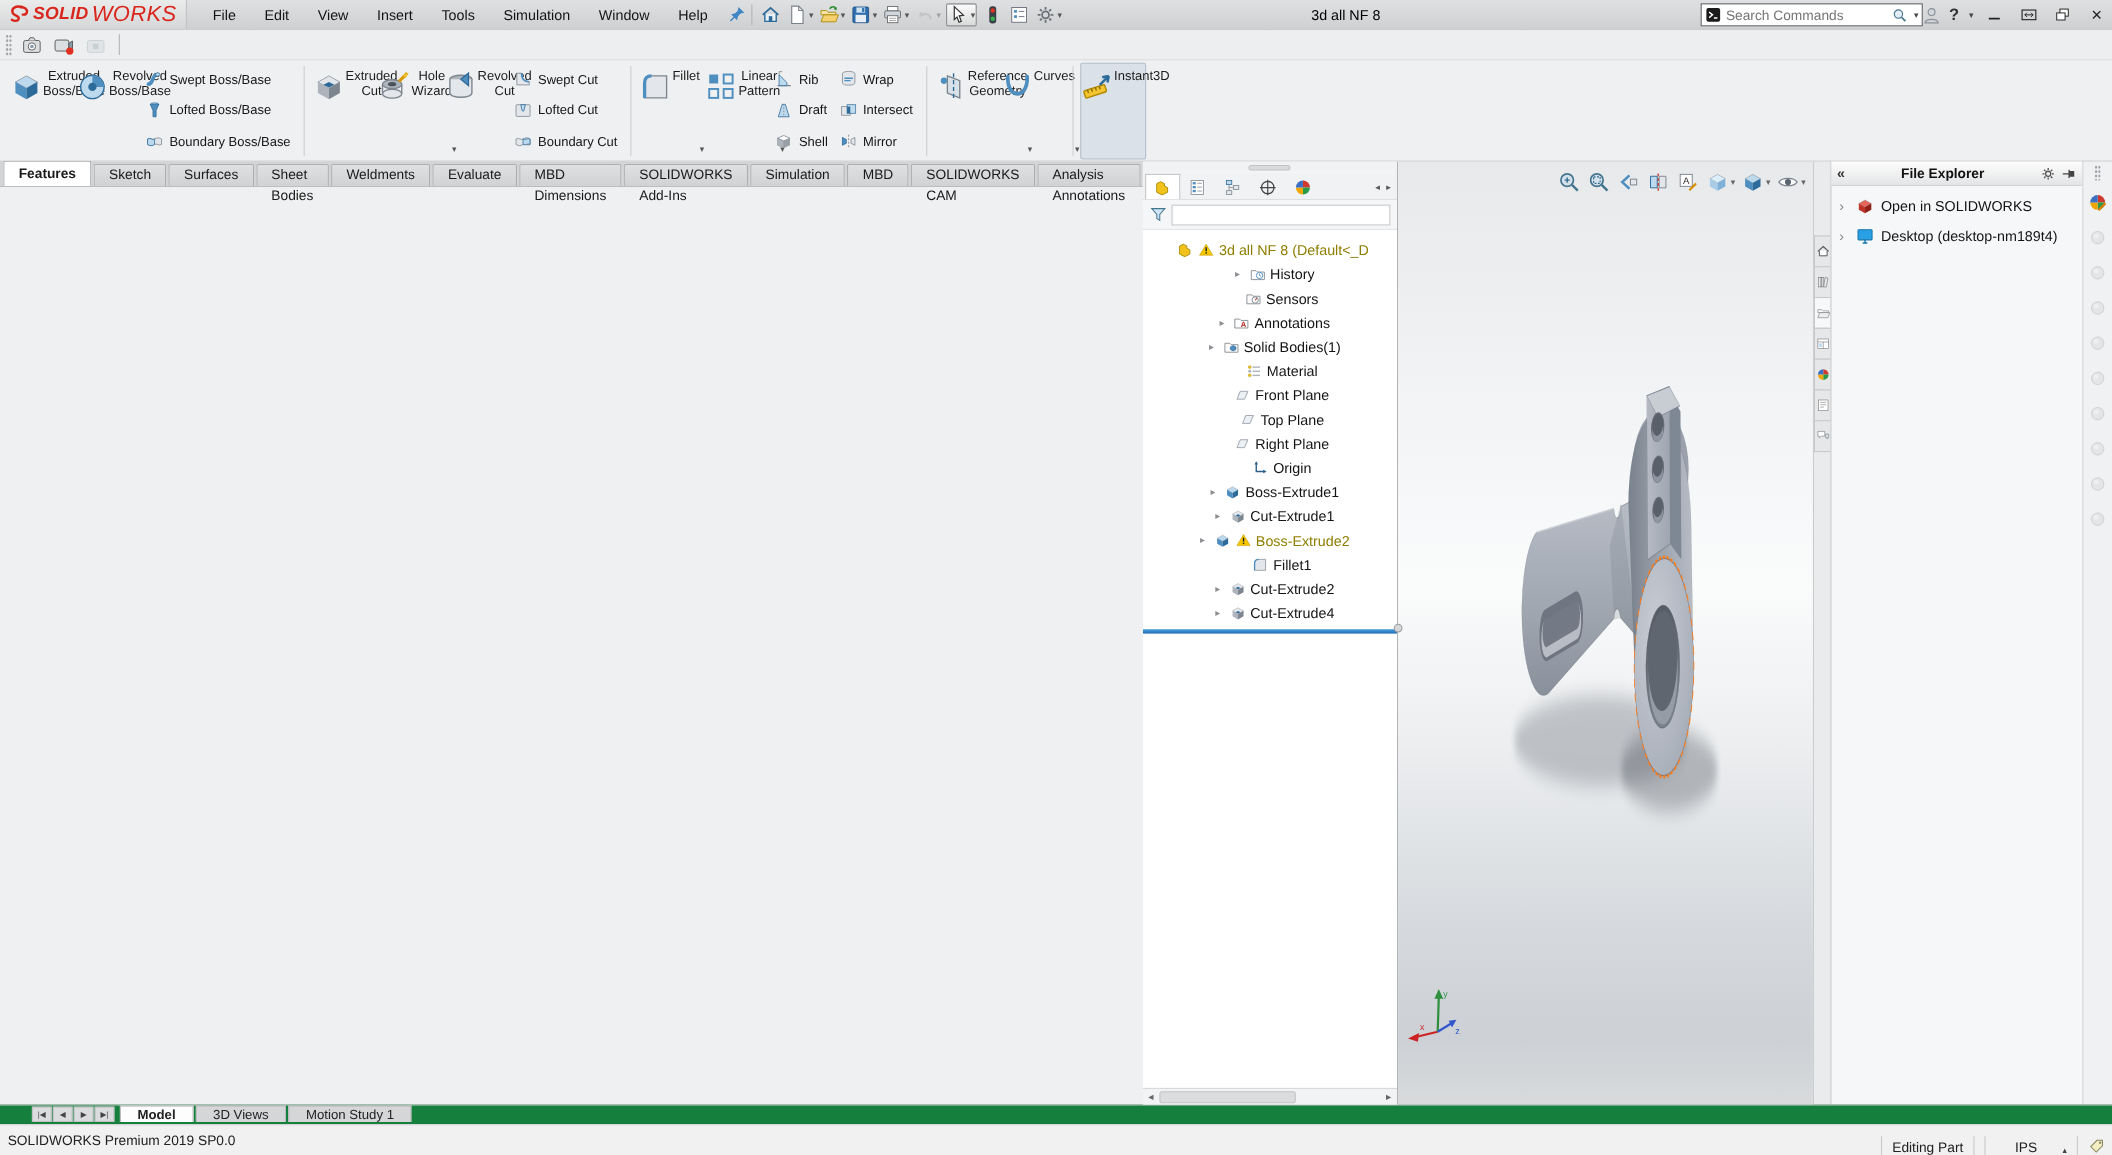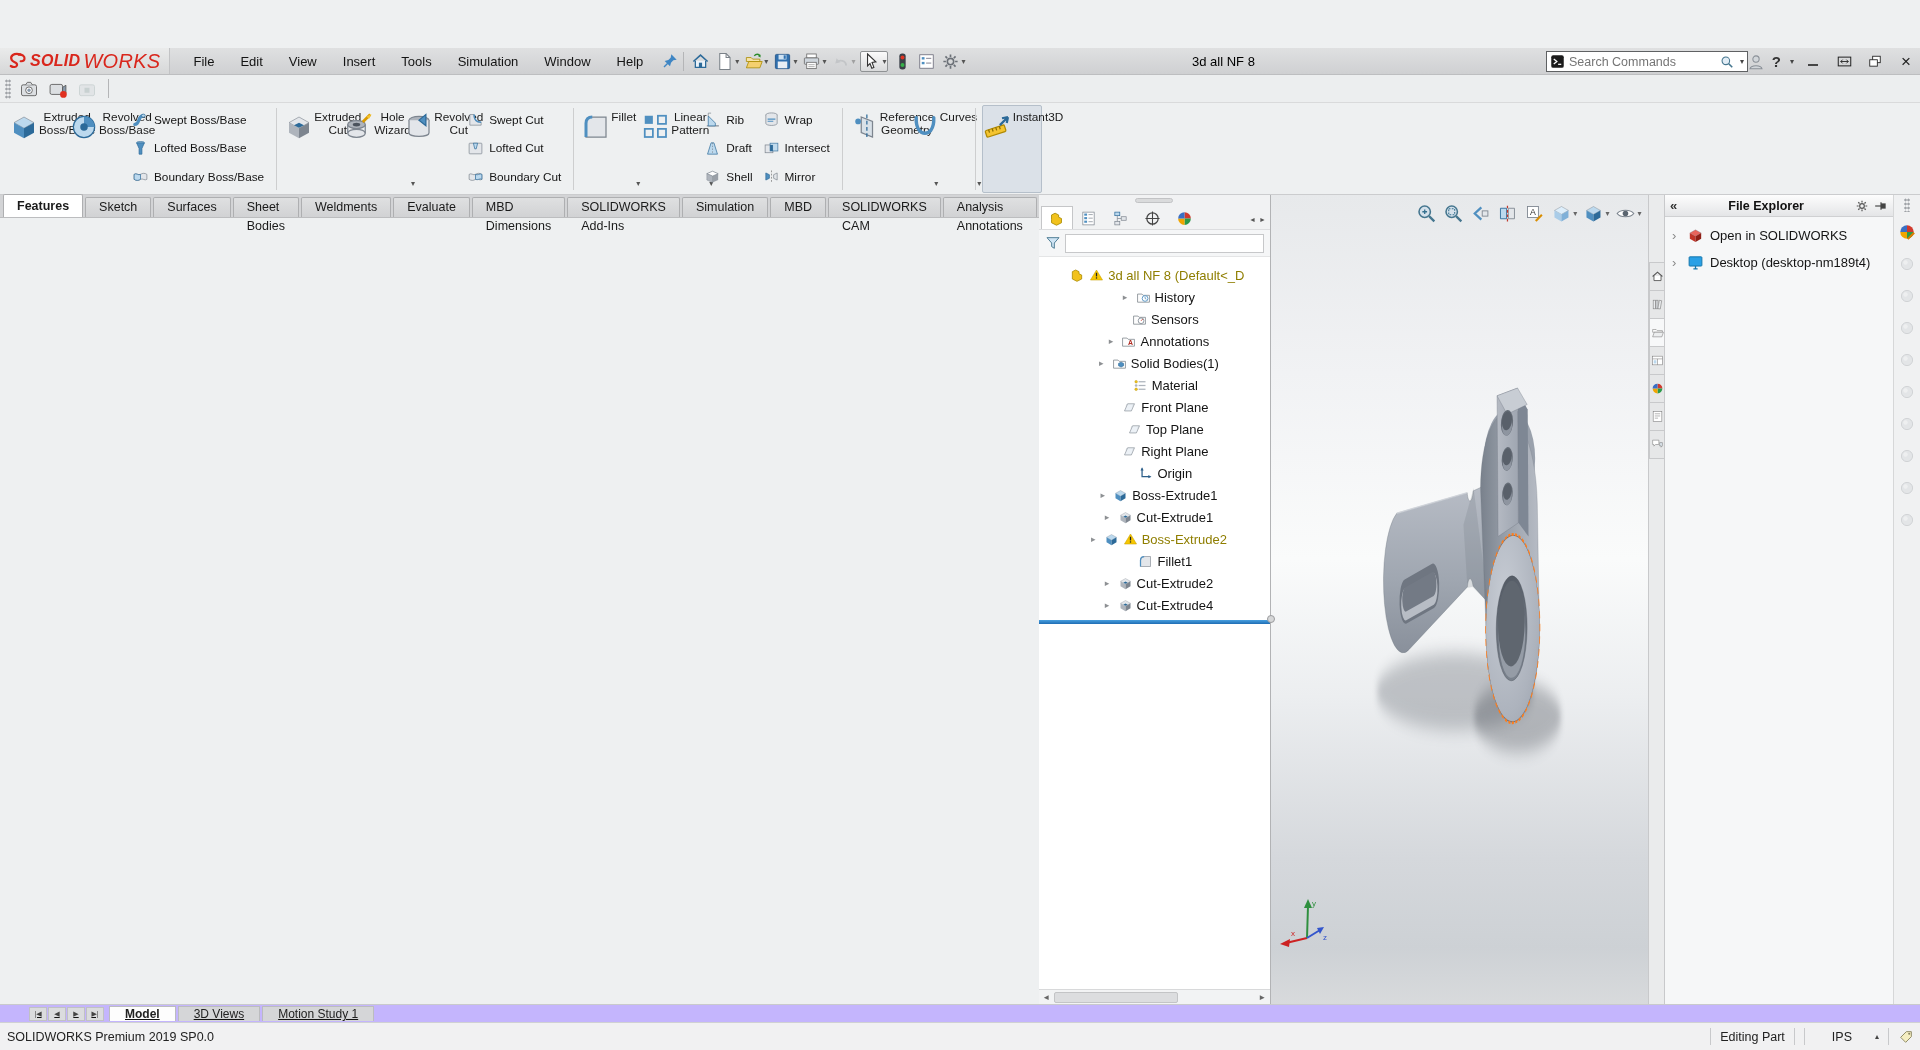--- a/index.html
+++ b/index.html
@@ -2,21 +2,21 @@
 <html><head>
 <meta charset="utf-8">
 <style>
   *{box-sizing:border-box;margin:0;padding:0;}
   html,body{width:1920px;height:1050px;overflow:hidden;}
   body{font-family:"Liberation Sans",sans-serif;font-size:13px;color:#141414;background:#eef0f1;}
   #app{position:relative;width:1920px;height:1050px;display:flex;flex-direction:column;background:#eef0f1;}
   .icw{display:inline-flex;align-items:center;justify-content:center;line-height:0;}
 
   
-  .titlebar{flex:0 0 27px;height:27px;background:linear-gradient(#dfe0e1,#cfd0d2);border-bottom:1px solid #bdbec0;display:flex;align-items:center;position:relative;z-index:30;margin-top:48px;}
+  .titlebar{flex:0 0 27px;height:27px;background:linear-gradient(#dfe0e1,#cfd0d2);border-bottom:1px solid #bdbec0;display:flex;align-items:center;position:relative;z-index:30;}
   .logo{display:flex;align-items:center;gap:3px;height:100%;padding:0 9px 0 7px;background:linear-gradient(#eaebeb,#d6d7d8);border-right:1px solid #c2c3c5;}
   .lg-solid{color:#d9261c;font-style:italic;font-weight:bold;font-size:16px;letter-spacing:.3px;}
   .lg-works{color:#d9261c;font-style:italic;font-weight:300;font-size:20px;letter-spacing:.3px;}
   .menubar{display:flex;margin-left:10px;justify-content:flex-end;}
   .menu-item{padding:4px 13px;font-size:13px;cursor:default;}
   .tb-sep{width:1px;height:19px;background:#b4b5b7;margin:0 5px;}
   .qat{display:flex;align-items:center;gap:1px;}
   .qat-btn{display:flex;align-items:center;padding:1px 2px;border-radius:2px;}
   .qat-btn.disabled{opacity:.42;}
   .dd{font-size:8px;color:#555;margin-left:1px;}
@@ -97,30 +97,30 @@
   .tp-title{flex:1;text-align:center;font-weight:bold;font-size:12.5px;color:#111;}
   .tp-body{flex:1;padding-top:5px;}
   .tp-item{height:27px;display:flex;align-items:center;gap:6px;padding-left:7px;font-size:13px;}
   .tp-expand{color:#888;font-size:13px;width:9px;}
   .edge-strip{flex:0 0 27px;width:27px;background:#f0f1f2;border-left:1px solid #d6d7d8;display:flex;flex-direction:column;align-items:center;padding-top:3px;gap:11px;}
   .edge-strip .grip{height:14px;margin:0;}
   .edge-ic{opacity:.55;}
   .edge-ic.first{opacity:1;}
 
   
-  .bottom-tabs{flex:0 0 18px;height:18px;background:#c4b5fd;border-top:1px solid #c9cacc;display:flex;align-items:center;font-size:12px;text-decoration:underline;}
+  .bottom-tabs{flex:0 0 18px;height:18px;background:#15803d;border-top:1px solid #c9cacc;display:flex;align-items:flex-start;font-size:12px;}
   .bt-spacer{width:26px;background:#f4f4f5;border-right:1px solid #d4d5d6;}
   .bt-navs{display:flex;gap:1px;padding:1px 3px;align-items:center;}
   .bt-nav{width:18px;height:14px;background:#dbdcde;border:1px solid #c0c1c3;font-size:7px;display:flex;align-items:center;justify-content:center;color:#444;}
   .bt-tab{padding:0 15px;display:flex;align-items:center;background:#d5d6d8;border:1px solid #bbbcbe;border-bottom:none;margin-left:2px;color:#222;}
   .bt-tab.active{background:#fdfdfd;font-weight:bold;}
 
   
   .statusbar{flex:0 0 28px;height:28px;background:#f1f1f2;border-top:1px solid #d0d1d3;display:flex;align-items:center;padding:0 7px;font-size:12.5px;color:#222;position:relative;}
-  .sb-right{position:absolute;right:6px;top:0;height:100%;display:flex;align-items:center;gap:9px;}
+  .sb-right{position:absolute;right:6px;top:0;height:100%;display:flex;align-items:flex-end;gap:9px;}
   .sb-sep{width:1px;height:17px;background:#c8c9cb;}
   .sb-caret{font-size:8px;color:#444;margin-left:14px;}
 </style>
 </head>
 <body>
 
 <div id="app">
 
   <div class="titlebar">
     <div class="logo">

